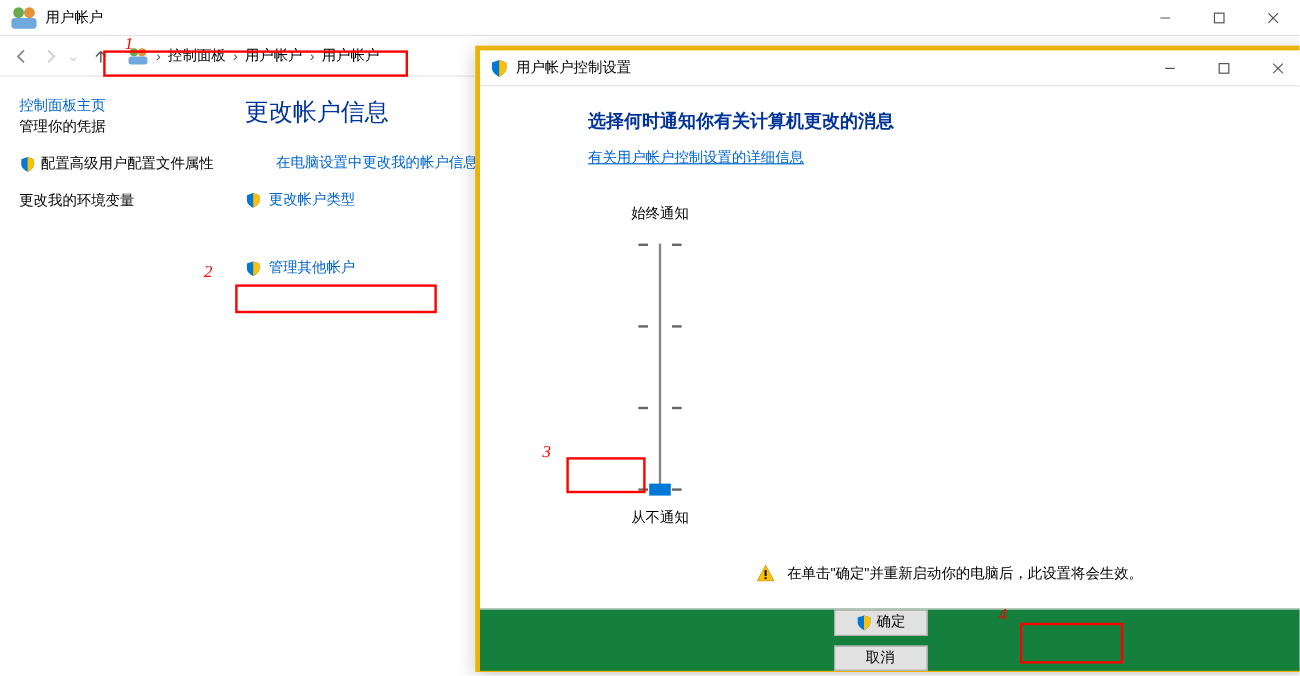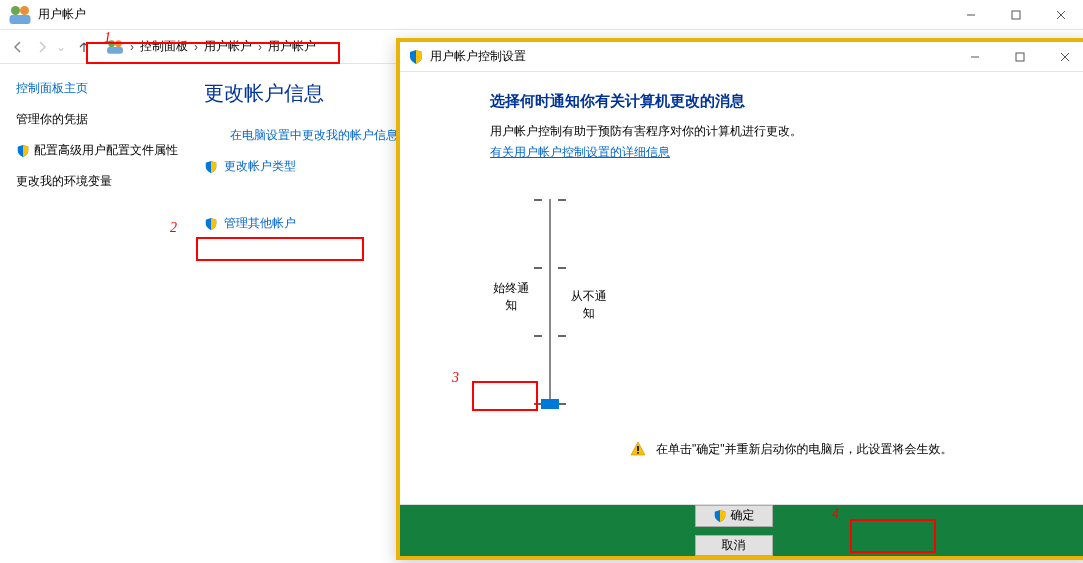--- a/index.html
+++ b/index.html
@@ -17,21 +17,21 @@
 .nav-arrow { width: 24px; height: 24px; display: flex; align-items: center; justify-content: center; color: #888; cursor: pointer; border-radius: 2px; }
 .nav-arrow.up { margin-left: 4px; }
 .nav-sep { color: #ccc; margin: 0 2px; }
 .breadcrumb-box { display: flex; align-items: center; height: 24px; margin-left: 6px; padding: 0 4px; }
 .breadcrumb-icon { width: 18px; height: 18px; margin-right: 4px; }
 .breadcrumb-item { padding: 2px 4px; color: #000; cursor: pointer; }
 .breadcrumb-chevron { color: #555; padding: 0 2px; }
 
 .main-body { display: flex; padding: 16px 0 0 0; }
 .sidebar { width: 180px; padding-left: 16px; }
-.sidebar .home-link { color: #0066cc; margin-bottom: 14px; display: block; }
+.sidebar .home-link { color: #0066cc; display: block; }
 .sidebar .side-item { display: flex; align-items: center; margin-bottom: 14px; color: #0066cc; cursor: pointer; }
 .sidebar .side-item.plain { color: #000; }
 .sidebar .side-item .shield { width: 14px; height: 14px; margin-right: 4px; }
 
 .content { padding-left: 24px; }
 .content h2 { font-size: 20px; font-weight: normal; color: #003399; margin-bottom: 20px; }
 .content .opt { display: flex; align-items: center; margin-bottom: 14px; color: #0066cc; cursor: pointer; }
 .content .opt .shield { width: 14px; height: 14px; margin-right: 6px; }
 
 
@@ -40,21 +40,21 @@
 .dialog-titlebar .shield { width: 16px; height: 16px; margin-left: 8px; }
 .dialog-titlebar .title { margin-left: 6px; color: #000; }
 .dialog-titlebar .win-controls { margin-left: auto; display: flex; }
 
 .dialog-body { padding: 20px 40px 20px 90px; flex: 1; position: relative; }
 .dialog-body h3 { font-size: 15px; font-weight: bold; color: #003399; margin-bottom: 12px; }
 .dialog-body .desc { color: #000; margin-bottom: 4px; }
 .dialog-body .learn-more { color: #0066cc; text-decoration: underline; cursor: pointer; display: inline-block; margin-bottom: 20px; }
 
 .slider-area { display: flex; margin-top: 10px; }
-.slider-col { width: 120px; display: flex; flex-direction: row; align-items: center; }
+.slider-col { width: 120px; display: flex; flex-direction: column; align-items: center; }
 .slider-label-top { text-align: center; margin-bottom: 8px; }
 .slider-label-bottom { text-align: center; margin-top: 8px; }
 .slider-track { position: relative; width: 40px; height: 220px; }
 .slider-rail { position: absolute; left: 50%; top: 8px; bottom: 8px; width: 2px; background: #888; transform: translateX(-50%); }
 .tick { position: absolute; left: 2px; right: 2px; height: 1px; display: flex; justify-content: space-between; }
 .tick span { width: 8px; height: 2px; background: #666; display: block; }
 .tick.t1 { top: 8px; }
 .tick.t2 { top: 76px; }
 .tick.t3 { top: 144px; }
 .tick.t4 { top: 212px; }
@@ -219,21 +219,20 @@
           <svg width="10" height="10" viewBox="0 0 10 10">
             <line x1="1" y1="1" x2="9" y2="9" stroke="#555" stroke-width="1"></line>
             <line x1="9" y1="1" x2="1" y2="9" stroke="#555" stroke-width="1"></line>
           </svg>
         </div>
     </div>
   </div>
 
   <div class="dialog-body">
     <h3>选择何时通知你有关计算机更改的消息</h3>
-    <p class="desc">用户帐户控制有助于预防有害程序对你的计算机进行更改。</p>
     <a class="learn-more">有关用户帐户控制设置的详细信息</a>
 
     <div class="slider-area">
       <div class="slider-col">
         <div class="slider-label-top">始终通知</div>
         <div class="slider-track">
           <div class="slider-rail"></div>
           <div class="tick t1">
               <span></span>
               <span></span>

